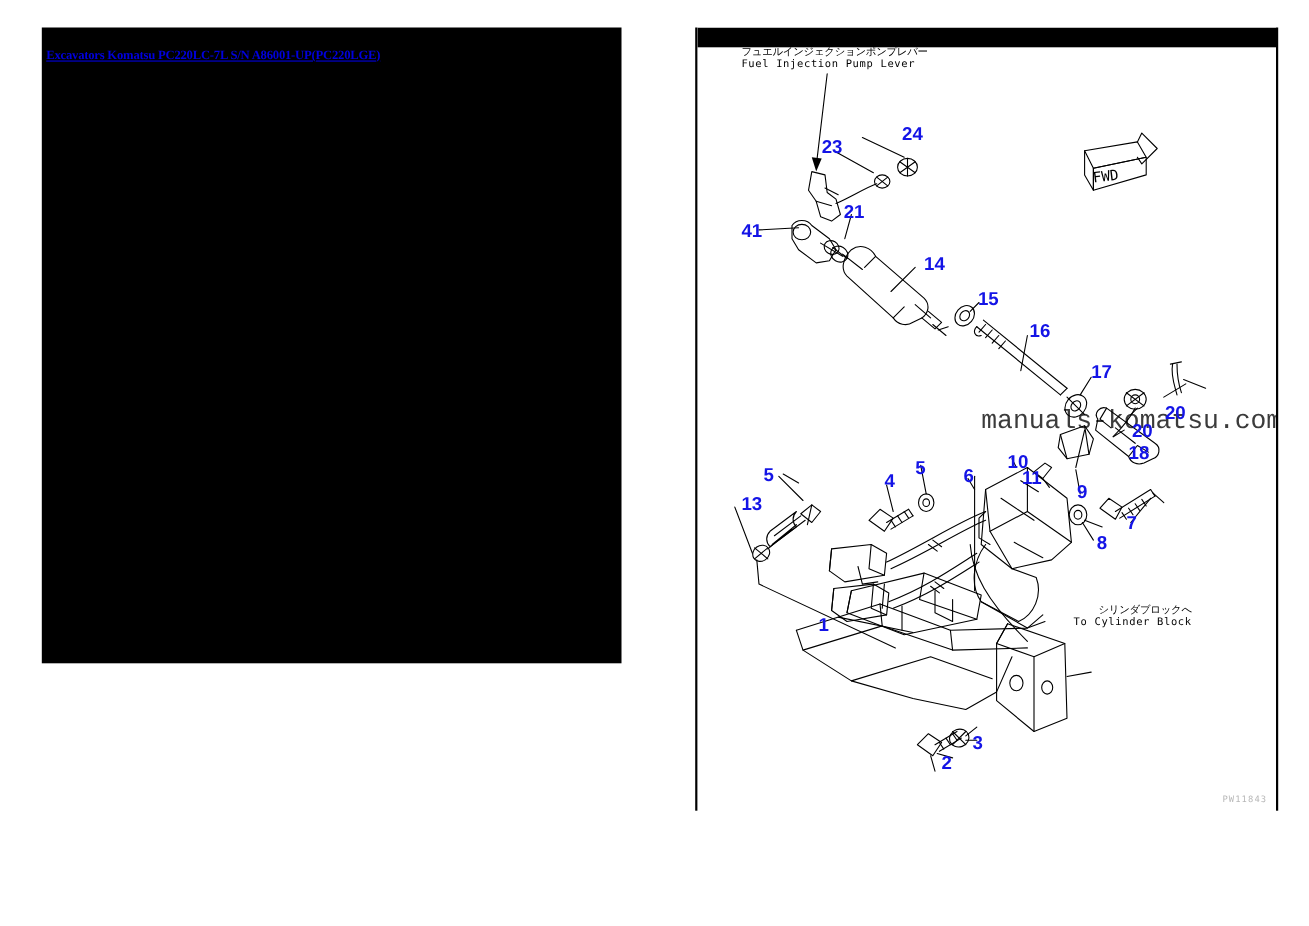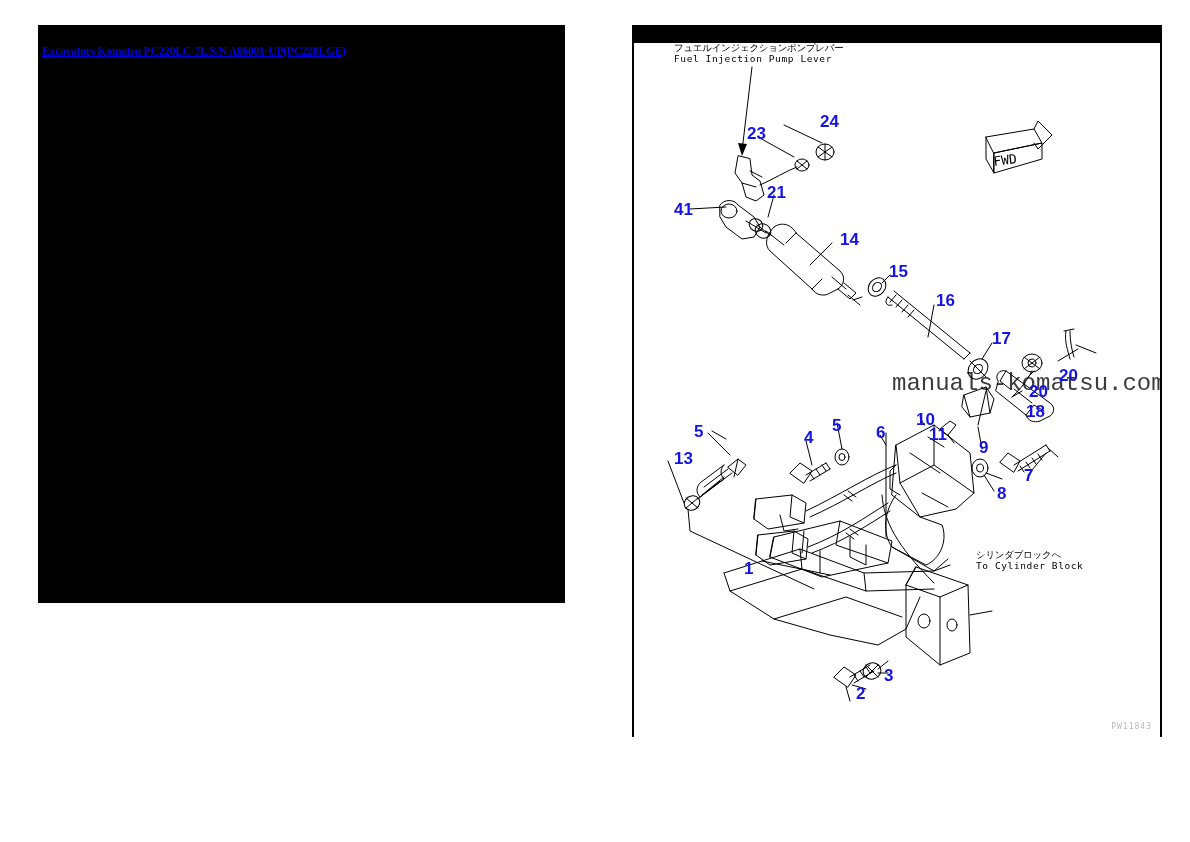--- a/index.html
+++ b/index.html
@@ -67,21 +67,21 @@
     line-height: 1.12;
     margin-left: 32px;
   }
   .jp-line { font-size: 9.5px; letter-spacing: -0.3px; }
   .en-line { font-size: 9.5px; letter-spacing: 0.6px; }
 
   #header-label { left: 8px; top: 18px; }
   #cylinder-block-label {
     left: 310px;
     top: 525px;
-    text-align: left;
+    text-align: right;
   }
 
   #footer-code {
     position: absolute;
     right: 8px;
     bottom: 6px;
     font-family: "DejaVu Sans Mono", monospace;
     font-size: 8px;
     color: #b8b8b8;
     letter-spacing: 1px;

